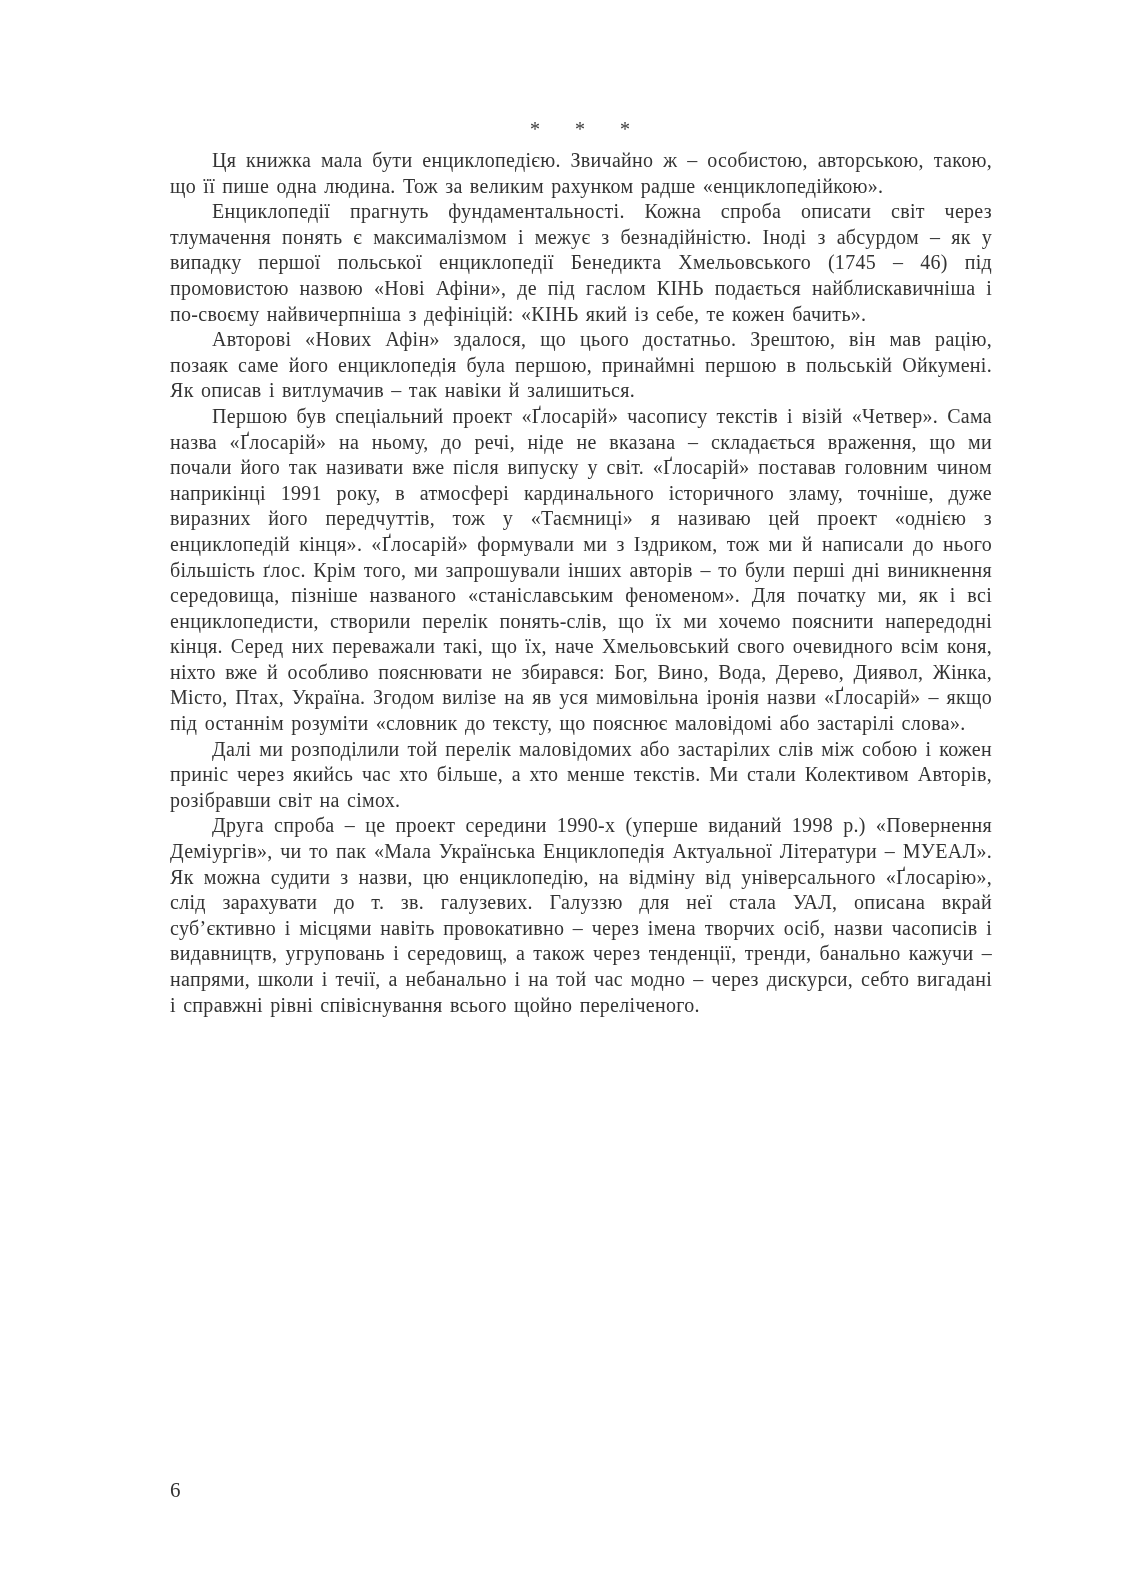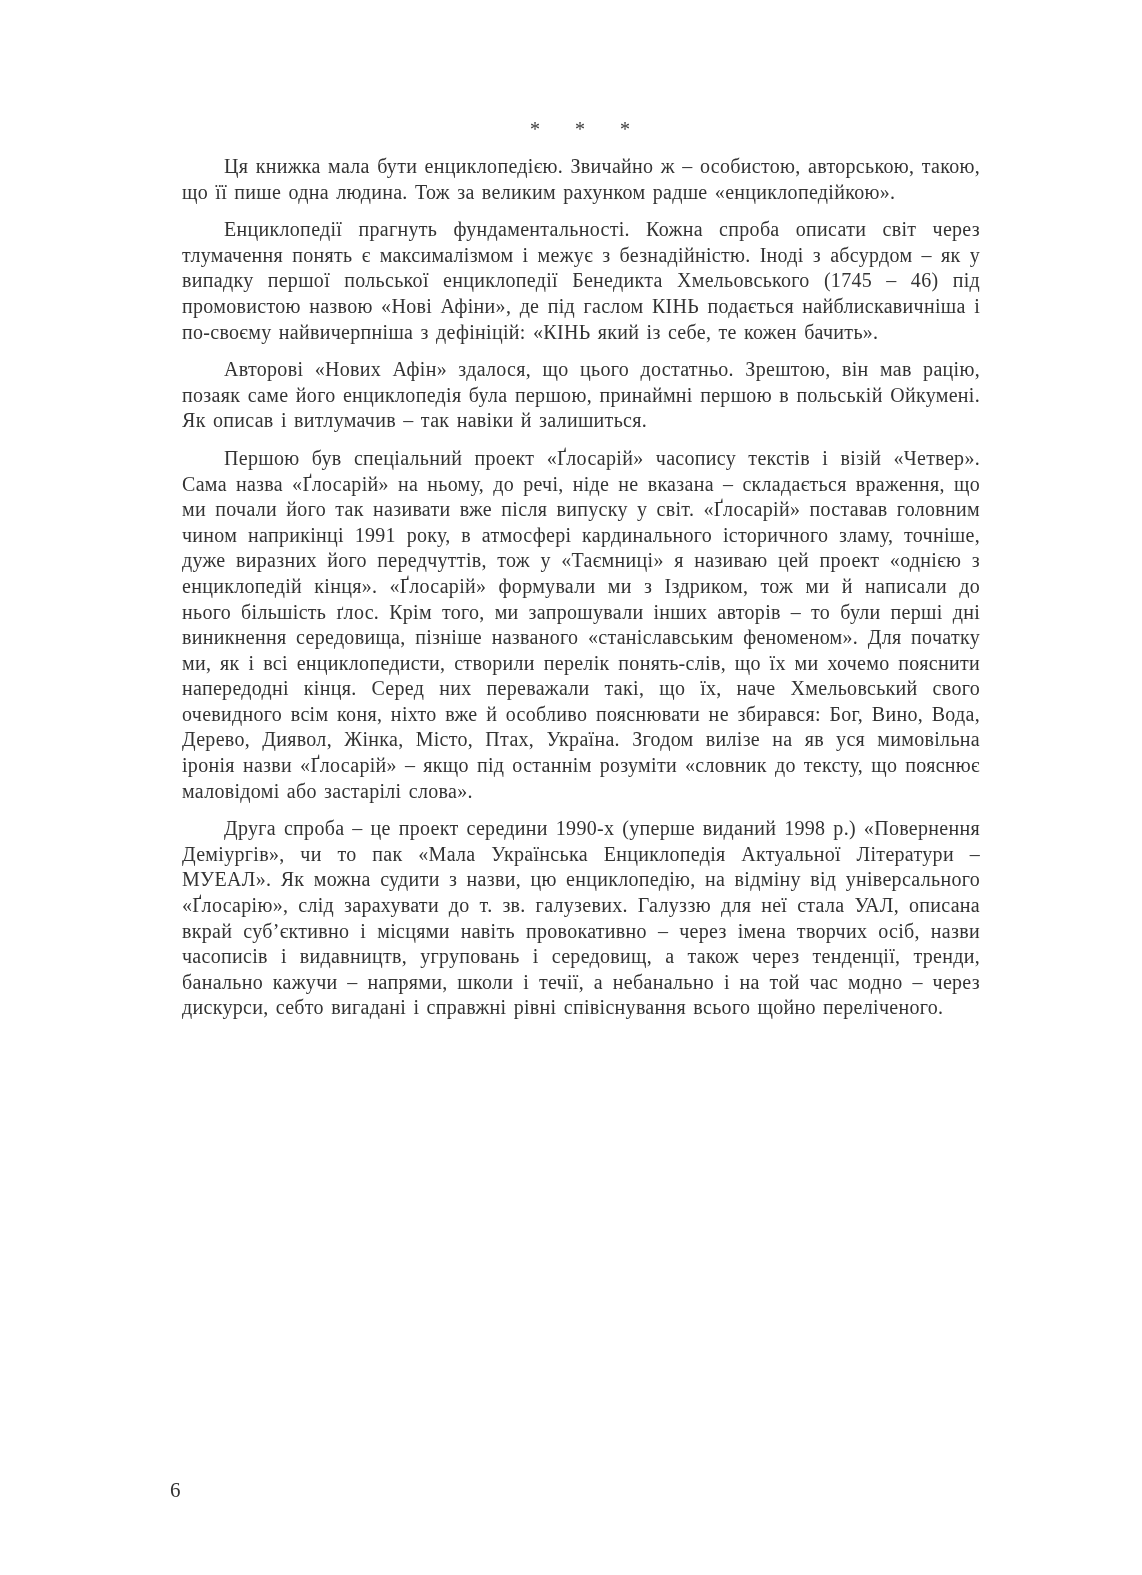--- a/index.html
+++ b/index.html
@@ -26,21 +26,21 @@
     text-align: center;
     font-size: 20px;
     letter-spacing: 2px;
     word-spacing: 26px;
     color: #3a3a3a;
     margin-bottom: 6px;
     height: 26px;
     line-height: 26px;
   }
   .text-block p {
-    margin: 12px;
+    margin: 0;
     text-indent: 42px;
     text-align: justify;
     font-size: 20px;
     line-height: 25.6px;
     letter-spacing: 0.3px;
     word-spacing: 2px;
     color: #333333;
   }
   .page-number {
     position: absolute;
@@ -54,17 +54,18 @@
 <body>
 
 <div class="page">
   <div class="content">
     <div class="separator">* * *</div>
     <div class="text-block">
       <p>Ця книжка мала бути енциклопедією. Звичайно ж – особистою, авторською, такою, що її пише одна людина. Тож за великим рахунком радше «енциклопедійкою».</p>
       <p>Енциклопедії прагнуть фундаментальності. Кожна спроба описати світ через тлумачення понять є максималізмом і межує з безнадійністю. Іноді з абсурдом – як у випадку першої польської енциклопедії Бенедикта Хмельовського (1745 – 46) під промовистою назвою «Нові Афіни», де під гаслом КІНЬ подається найблискавичніша і по-своєму найвичерпніша з дефініцій: «КІНЬ який із себе, те кожен бачить».</p>
       <p>Авторові «Нових Афін» здалося, що цього достатньо. Зрештою, він мав рацію, позаяк саме його енциклопедія була першою, принаймні першою в польській Ойкумені. Як описав і витлумачив – так навіки й залишиться.</p>
       <p>Першою був спеціальний проект «Ґлосарій» часопису текстів і візій «Четвер». Сама назва «Ґлосарій» на ньому, до речі, ніде не вказана – складається враження, що ми почали його так називати вже після випуску у світ. «Ґлосарій» поставав головним чином наприкінці 1991 року, в атмосфері кардинального історичного зламу, точніше, дуже виразних його передчуттів, тож у «Таємниці» я називаю цей проект «однією з енциклопедій кінця». «Ґлосарій» формували ми з Іздриком, тож ми й написали до нього більшість ґлос. Крім того, ми запрошували інших авторів – то були перші дні виникнення середовища, пізніше названого «станіславським феноменом». Для початку ми, як і всі енциклопедисти, створили перелік понять-слів, що їх ми хочемо пояснити напередодні кінця. Серед них переважали такі, що їх, наче Хмельовський свого очевидного всім коня, ніхто вже й особливо пояснювати не збирався: Бог, Вино, Вода, Дерево, Диявол, Жінка, Місто, Птах, Україна. Згодом вилізе на яв уся мимовільна іронія назви «Ґлосарій» – якщо під останнім розуміти «словник до тексту, що пояснює маловідомі або застарілі слова».</p>
+      <p>Далі ми розподілили той перелік маловідомих або застарілих слів між собою і кожен приніс через якийсь час хто більше, а хто менше текстів. Ми стали Колективом Авторів, розібравши світ на сімох.</p>
       <p>Друга спроба – це проект середини 1990-х (уперше виданий 1998 р.) «Повернення Деміургів», чи то пак «Мала Українська Енциклопедія Актуальної Літератури – МУЕАЛ». Як можна судити з назви, цю енциклопедію, на відміну від універсального «Ґлосарію», слід зарахувати до т. зв. галузевих. Галуззю для неї стала УАЛ, описана вкрай суб’єктивно і місцями навіть провокативно – через імена творчих осіб, назви часописів і видавництв, угруповань і середовищ, а також через тенденції, тренди, банально кажучи – напрями, школи і течії, а небанально і на той час модно – через дискурси, себто вигадані і справжні рівні співіснування всього щойно переліченого.</p>
     </div>
   </div>
   <div class="page-number">6</div>
 </div>
 
 </body></html>

